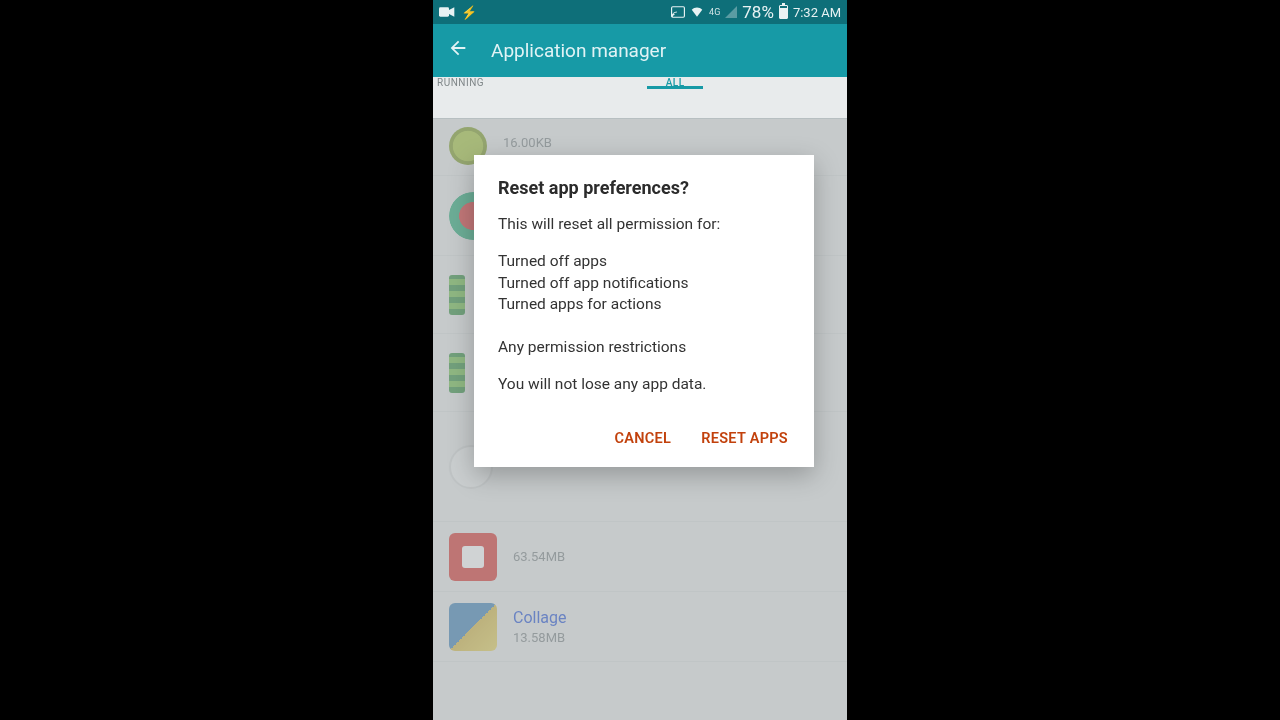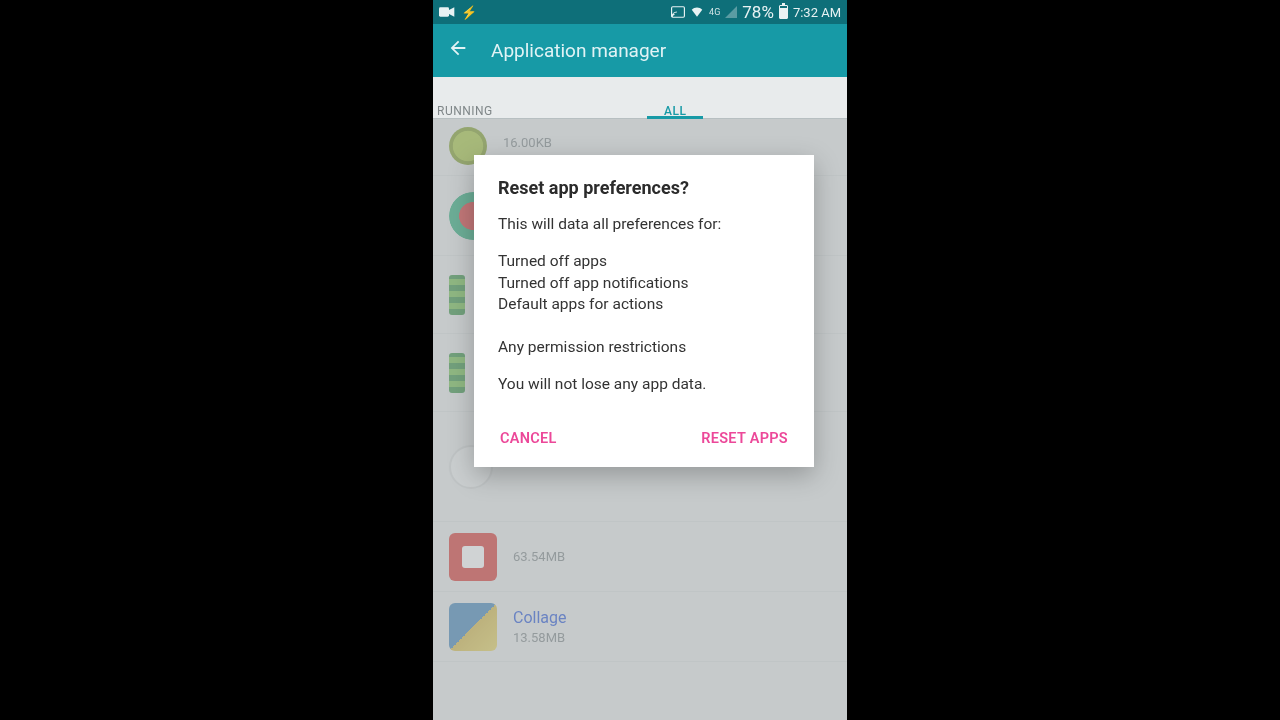--- a/index.html
+++ b/index.html
@@ -64,24 +64,24 @@
     padding: 12px 14px;
     gap: 22px;
     font-size: 19px;
   }
   .back-arrow { width:22px; height:22px; }
 
   .tabs {
     height: 42px;
     background: #e8ebec;
     display: flex;
-    align-items: flex-end;
+    align-items: flex-start;
     border-bottom: 1px solid #b7bfc1;
     color: #7f8688;
-    font-size: 12px;
+    font-size: 10px;
     letter-spacing: .5px;
   }
   .tab-left { width: 42%; padding-left: 4px; }
   .tab-center { flex:1; text-align:center; position:relative; color:#179aa6; font-weight:500; }
   .tab-center::after {
     content:""; position:absolute; bottom:-1px; left:50%; transform:translateX(-50%);
     width:56px; height:3px; background:#179aa6;
   }
 
   .list {
@@ -130,24 +130,24 @@
     background:#fff;
     box-shadow: 0 8px 24px rgba(0,0,0,.25);
     padding: 22px 24px 14px 24px;
     color:#2b2b2b;
   }
   .dlg-title { font-size:18px; font-weight:700; margin-bottom:16px; }
   .dlg-body { font-size:15.5px; line-height:1.38; color:#333; }
   .dlg-body p { margin-bottom:16px; }
   .dlg-body p:last-child { margin-bottom: 19px; }
   .dlg-actions {
-    display:flex; justify-content:space-between; gap:26px;
+    display:flex; justify-content:flex-end; gap:26px;
     margin-top:28px;
     font-size:14.5px; font-weight:600; letter-spacing:.3px;
-    color:#ec4899;
+    color:#c2410c;
   }
   .dlg-btn { cursor:pointer; padding:6px 2px; }
 </style>
 </head>
 <body>
 
 <div class="phone">
 
   <div class="status-bar">
     <div class="status-left">
@@ -242,25 +242,25 @@
       </div>
     </div>
 
   </div>
 
   <div class="scrim" style="top:119px;"></div>
 
   <div class="dialog">
     <div class="dlg-title">Reset app preferences?</div>
     <div class="dlg-body">
-      <p>This will data all preferences for:</p>
+      <p>This will reset all permission for:</p>
       <p>
         <span>Turned off apps</span><br>
         <span>Turned off app notifications</span><br>
-        <span>Default apps for actions</span><br>
+        <span>Turned apps for actions</span><br>
         <br>
         <span>Any permission restrictions</span>
       </p>
       <p>You will not lose any app data.</p>
     </div>
     <div class="dlg-actions">
       <span class="dlg-btn">CANCEL</span>
       <span class="dlg-btn">RESET APPS</span>
     </div>
   </div>

